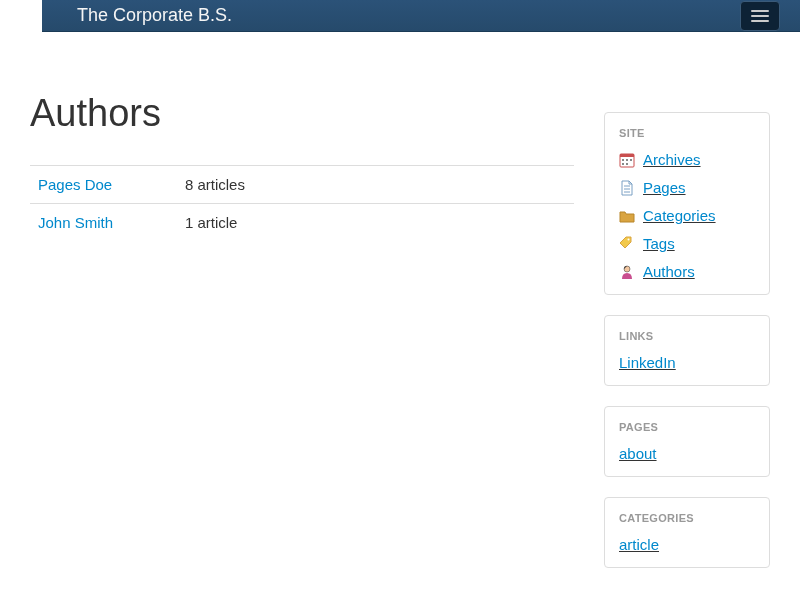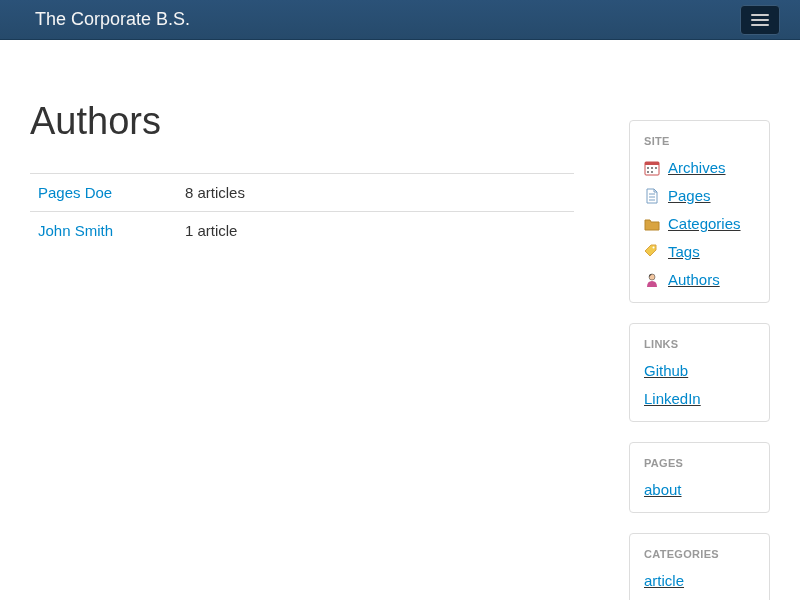--- a/index.html
+++ b/index.html
@@ -8,25 +8,26 @@
     font-size: 14px;
     color: #333;
     background: #fff;
     width: 800px;
     height: 600px;
     overflow-y: scroll;
   }
   .navbar {
     background: linear-gradient(to bottom, #2b5278, #264a6b);
     border-bottom: 1px solid #1a3a56;
-    height: 40px;
+    height: 32px;
     display: flex;
     align-items: center;
     justify-content: space-between;
     padding: 0 20px 0 35px;
+    margin-left: 42px;
   }
   .brand {
     color: #f5f5f5;
     font-size: 18px;
     font-weight: 400;
     text-decoration: none;
   }
   .nav-toggle {
     background: #0d2235;
     border: 1px solid #3a5a78;
@@ -79,21 +80,20 @@
   }
   .sidebar {
     width: 166px;
     margin-top: 50px;
   }
   .widget {
     border: 1px solid #ddd;
     border-radius: 4px;
     margin-bottom: 20px;
     padding: 14px 14px 14px 14px;
-    margin-left: 25px;
   }
   .widget-title {
     font-size: 11px;
     font-weight: bold;
     color: #999;
     text-transform: uppercase;
     margin-bottom: 12px;
     letter-spacing: 0.3px;
   }
   .widget-list { list-style: none; text-decoration: underline; }
@@ -203,23 +203,20 @@
           </span>
           <a class="link">Authors</a>
         </li>
       </ul>
     </div>
 
     <div class="widget">
       <div class="widget-title">LINKS</div>
       <ul class="widget-list">
         <li>
-          <a class="link">Github</a>
-        </li>
-        <li>
           <a class="link">LinkedIn</a>
         </li>
       </ul>
     </div>
 
     <div class="widget">
       <div class="widget-title">PAGES</div>
       <ul class="widget-list">
         <li>
           <a class="link">about</a>

